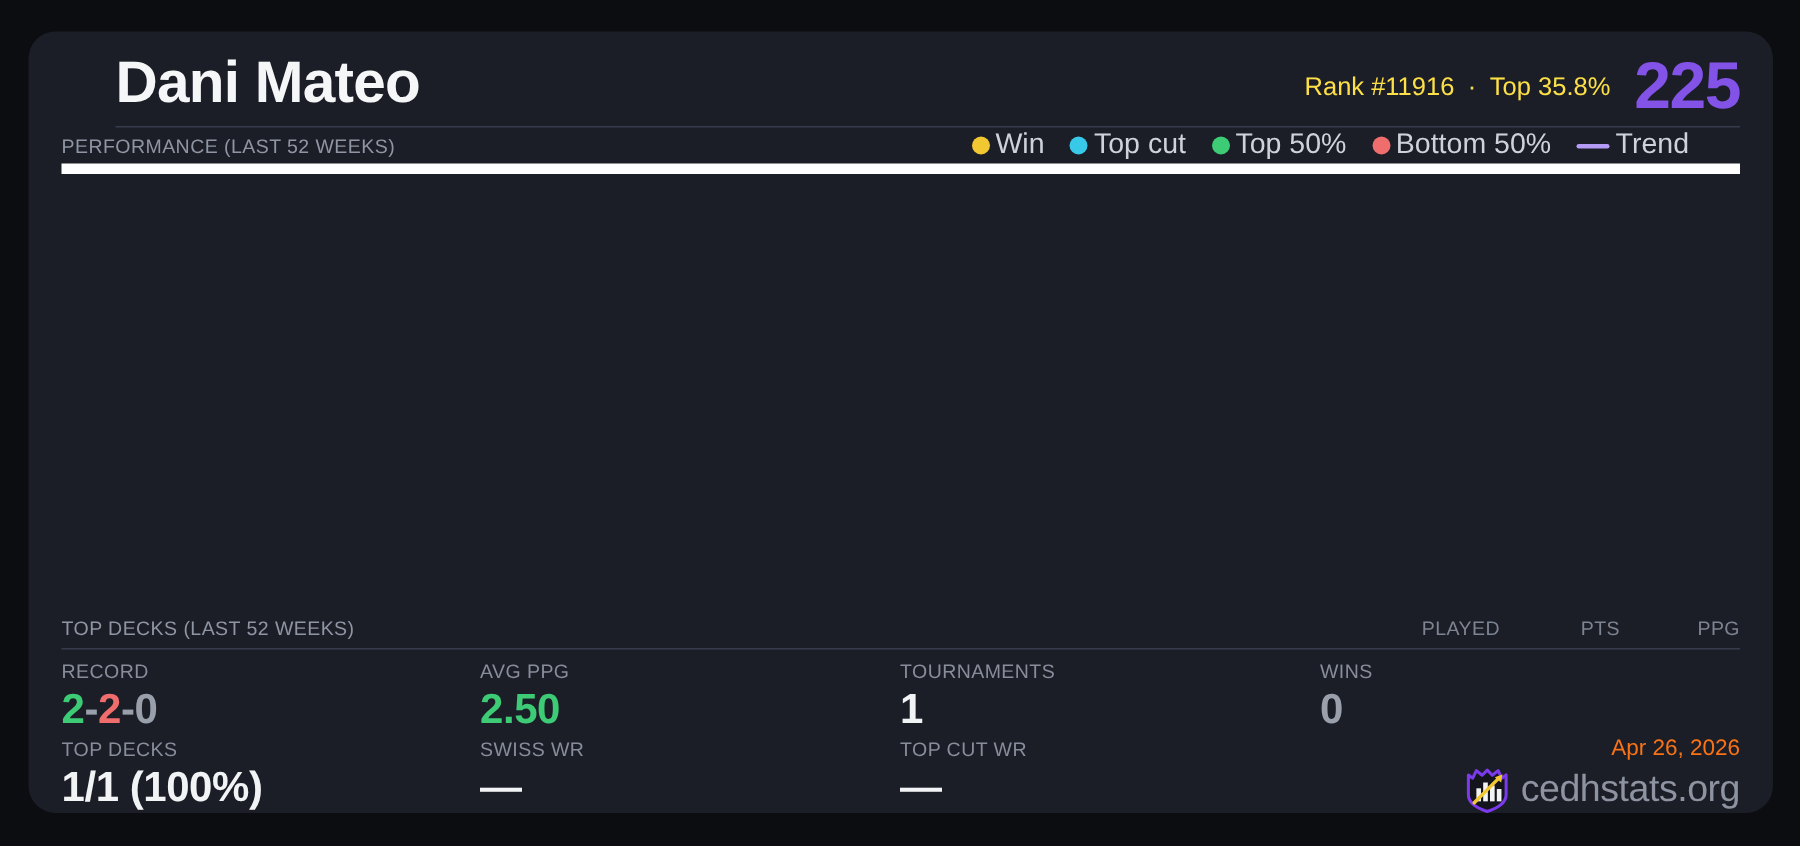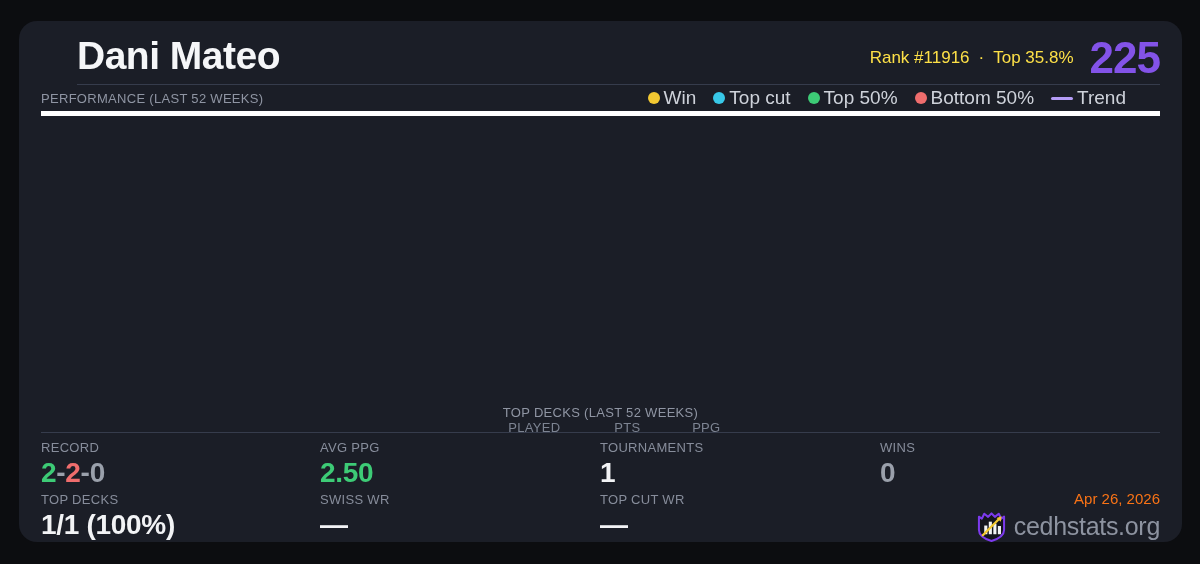--- a/index.html
+++ b/index.html
@@ -62,21 +62,21 @@
     font-weight: 700;
     line-height: 0.78;
     letter-spacing: -1px;
   }
   
   .perf-row {
     height: 31px;
     display: flex;
     align-items: center;
     justify-content: space-between;
-    border-bottom: 5px solid #ffffff;
+    border-bottom: 7px solid #ffffff;
     box-sizing: border-box;
   }
   .section-title {
     font-size: 13px;
     color: #8f95a3;
     letter-spacing: 0.3px;
   }
   .legend {
     display: flex;
     align-items: center;
@@ -107,21 +107,20 @@
     height: 289px;
   }
   
   .decks-header {
     height: 28px;
     display: flex;
     align-items: center;
     justify-content: space-between;
     border-bottom: 1px solid #363c4c;
     box-sizing: border-box;
-    flex-direction: column;
   }
   .decks-cols {
     display: flex;
   }
   .decks-col {
     width: 80px;
     text-align: right;
     font-size: 13px;
     color: #7d8492;
     letter-spacing: 0.3px;

